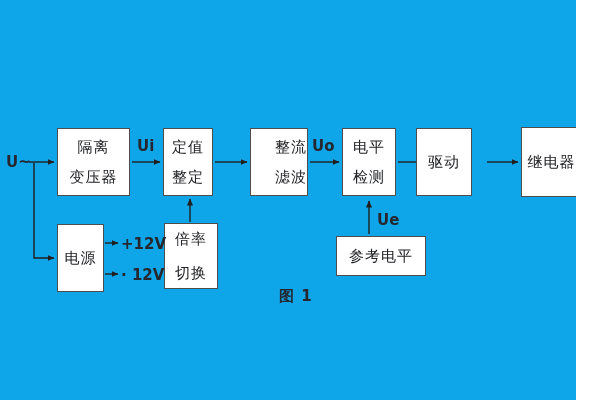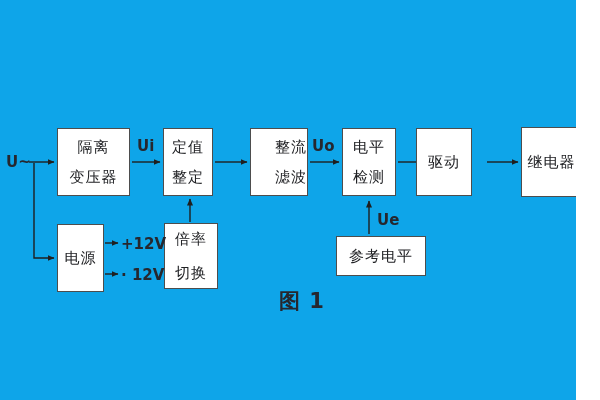--- a/index.html
+++ b/index.html
@@ -30,21 +30,21 @@
   }
   .lbl {
     position: absolute;
     font-size: 15px;
     font-weight: 600;
     color: #26272e;
     white-space: nowrap;
   }
   .caption {
     position: absolute;
-    font-size: 21px;
+    font-size: 15px;
     font-weight: 600;
     color: #26272e;
     letter-spacing: 1px;
   }
 </style>
 </head>
 <body>
 
 <div class="canvas">
 

